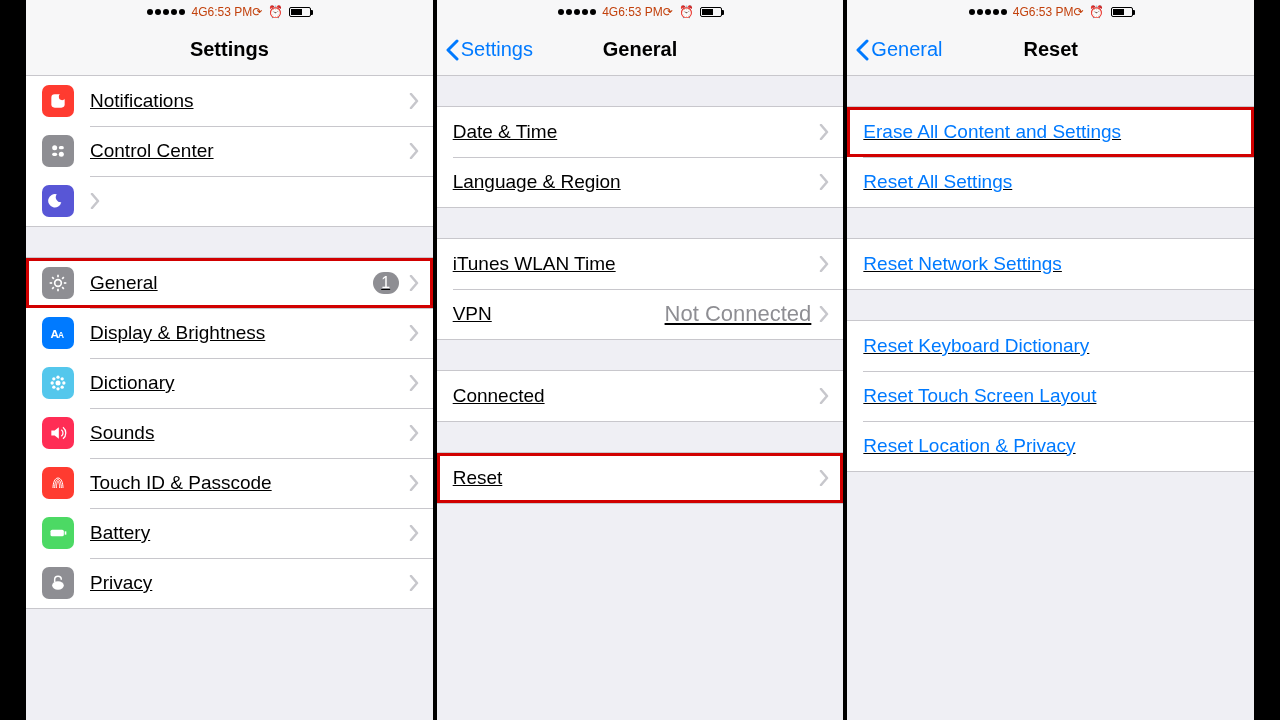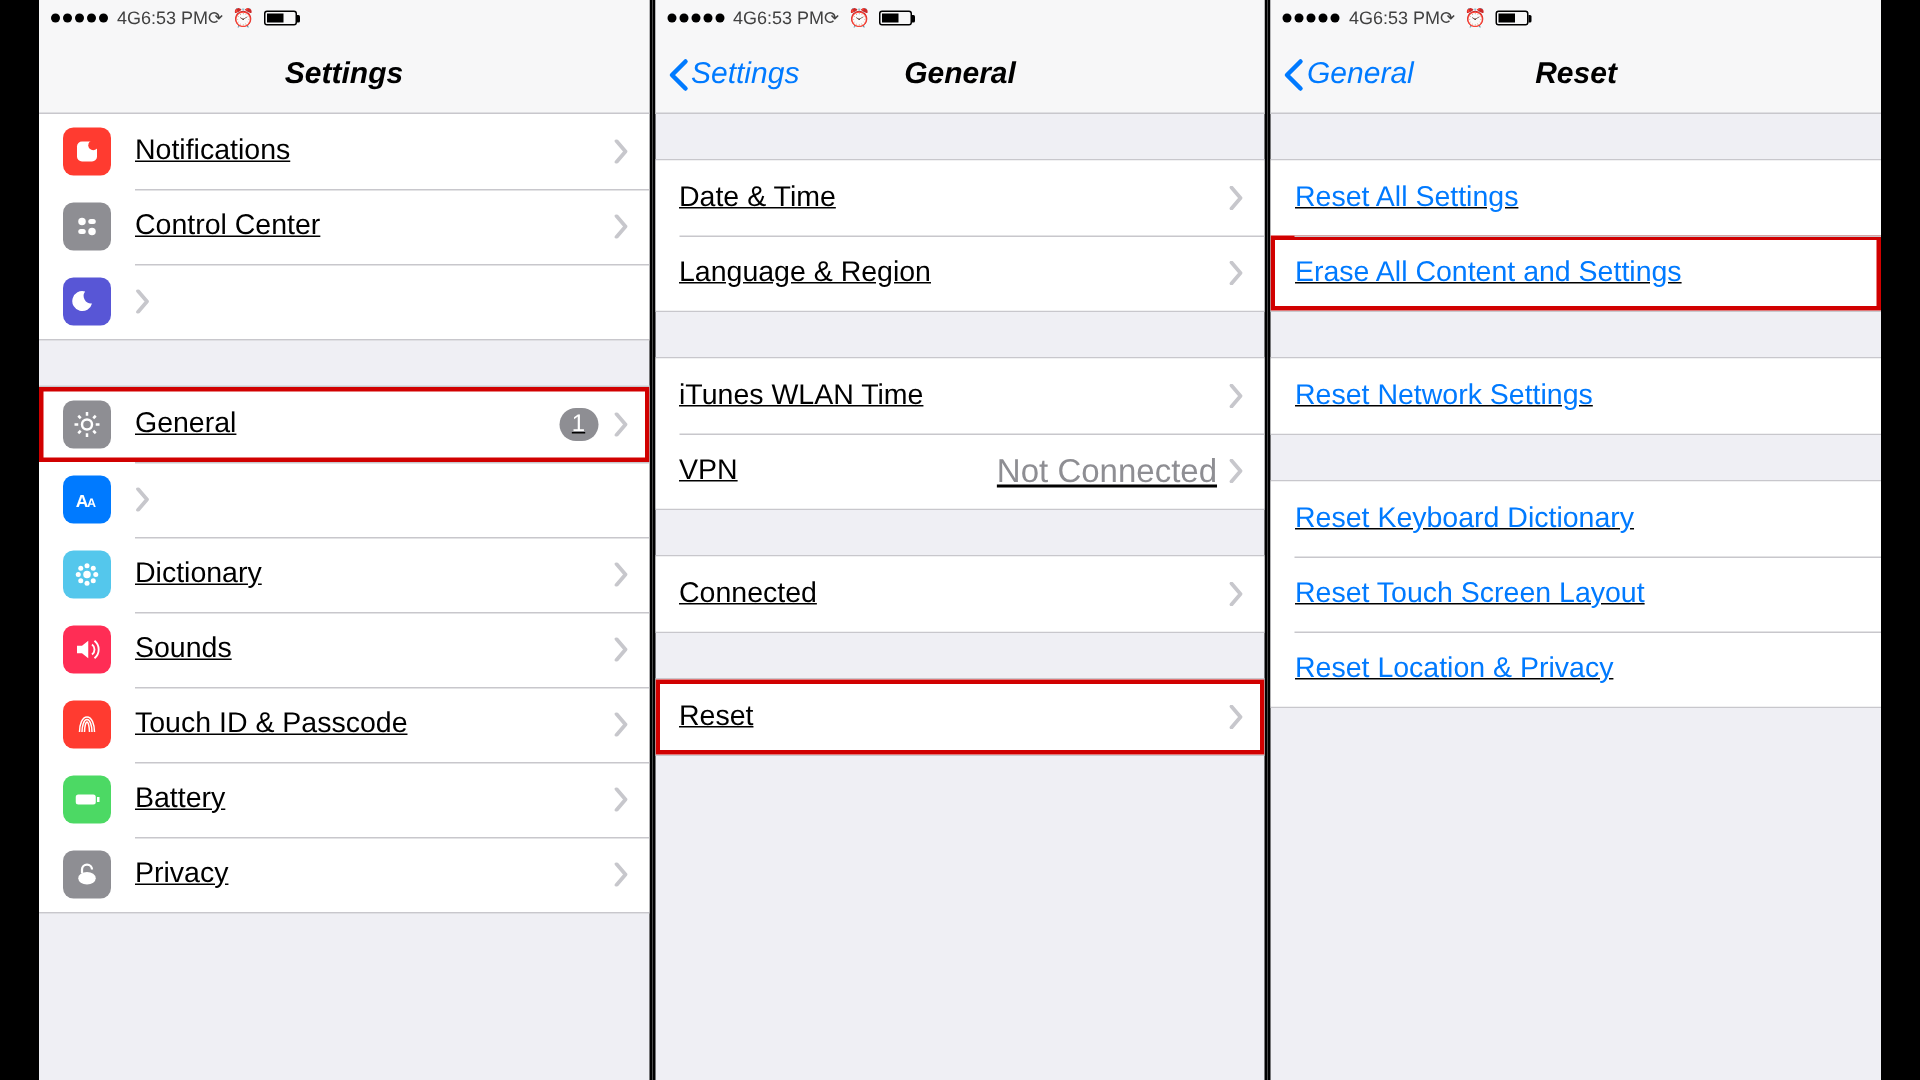--- a/index.html
+++ b/index.html
@@ -28,24 +28,24 @@
     border-left: 2px solid #000;
     border-right: 2px solid #000;
     min-width: 0;
   }
   
   .status {
     height: 24px;
     background: #f7f7f8;
     display: flex;
     align-items: center;
-    justify-content: flex-start;
+    justify-content: center;
     padding: 0 8px;
     font-size: 12px;
-    color: #404040;
+    color: #c2410c;
   }
   .status .left, .status .right { display: flex; align-items: center; gap: 6px; }
   .status .dots { display:flex; gap:2px; }
   .status .dot { width:6px; height:6px; border-radius:50%; background:#000; }
   .status .batt {
     width:22px; height:10px; border:1px solid #000; border-radius:2px; position:relative;
   }
   .status .batt::after {
     content:""; position:absolute; right:-3px; top:2px; width:2px; height:5px; background:#000; border-radius:0 1px 1px 0;
   }
@@ -54,21 +54,20 @@
   .nav {
     height: 52px;
     background: #f7f7f8;
     border-bottom: 1px solid #c8c7cc;
     display:flex;
     align-items:center;
     justify-content:center;
     position:relative;
     font-size: 20px;
     font-weight: 600;
-    font-style: italic;
   }
   .nav .back {
     position:absolute; left:8px; top:0; bottom:0;
     display:flex; align-items:center; gap:2px;
     color:#007aff; font-size:20px; font-weight:400;
   }
   .nav .back svg { width:14px; height:22px; }
   
   .content { flex:1; overflow:hidden; }
   .group { margin-top: 30px; background:#fff; border-top:1px solid #c8c7cc; border-bottom:1px solid #c8c7cc;text-decoration:underline; }
@@ -202,20 +201,21 @@
               </svg>
             </span>
           </div>
           <div class="row icon-row">
             <span class="icon" style="background: rgb(0, 122, 255);">
               <svg viewBox="0 0 24 24">
                 <text x="3" y="18" font-size="14" font-weight="bold" fill="#fff">A</text>
                 <text x="12" y="18" font-size="10" font-weight="bold" fill="#fff">A</text>
               </svg>
             </span>
+            <span class="label">Display &amp; Brightness</span>
             <span class="chev">
               <svg viewBox="0 0 10 16">
                 <path d="M2 1 L8 8 L2 15" fill="none" stroke="#c7c7cc" stroke-width="2.5" stroke-linecap="round" stroke-linejoin="round"></path>
               </svg>
             </span>
           </div>
           <div class="row icon-row">
             <span class="icon" style="background: rgb(84, 199, 236);">
               <svg viewBox="0 0 24 24">
                 <circle cx="12" cy="12" r="3" fill="#fff"></circle>
@@ -414,26 +414,26 @@
       <div class="back">
         <svg viewBox="0 0 14 22">
             <path d="M12 2 L3 11 L12 20" fill="none" stroke="#007aff" stroke-width="3" stroke-linecap="round" stroke-linejoin="round"></path>
           </svg>
         <span>General</span>
       </div>
       <span>Reset</span>
     </div>
     <div class="content">
       <div class="group" id="s3g1">
-          <div class="row">
-            <span class="label link">Reset All Settings</span>
-          </div>
           <div class="row hl">
             <span class="label link">Erase All Content and Settings</span>
           </div>
+          <div class="row">
+            <span class="label link">Reset All Settings</span>
+          </div>
         </div>
       <div class="group" id="s3g2">
           <div class="row">
             <span class="label link">Reset Network Settings</span>
           </div>
         </div>
       <div class="group" id="s3g3">
           <div class="row">
             <span class="label link">Reset Keyboard Dictionary</span>
           </div>

